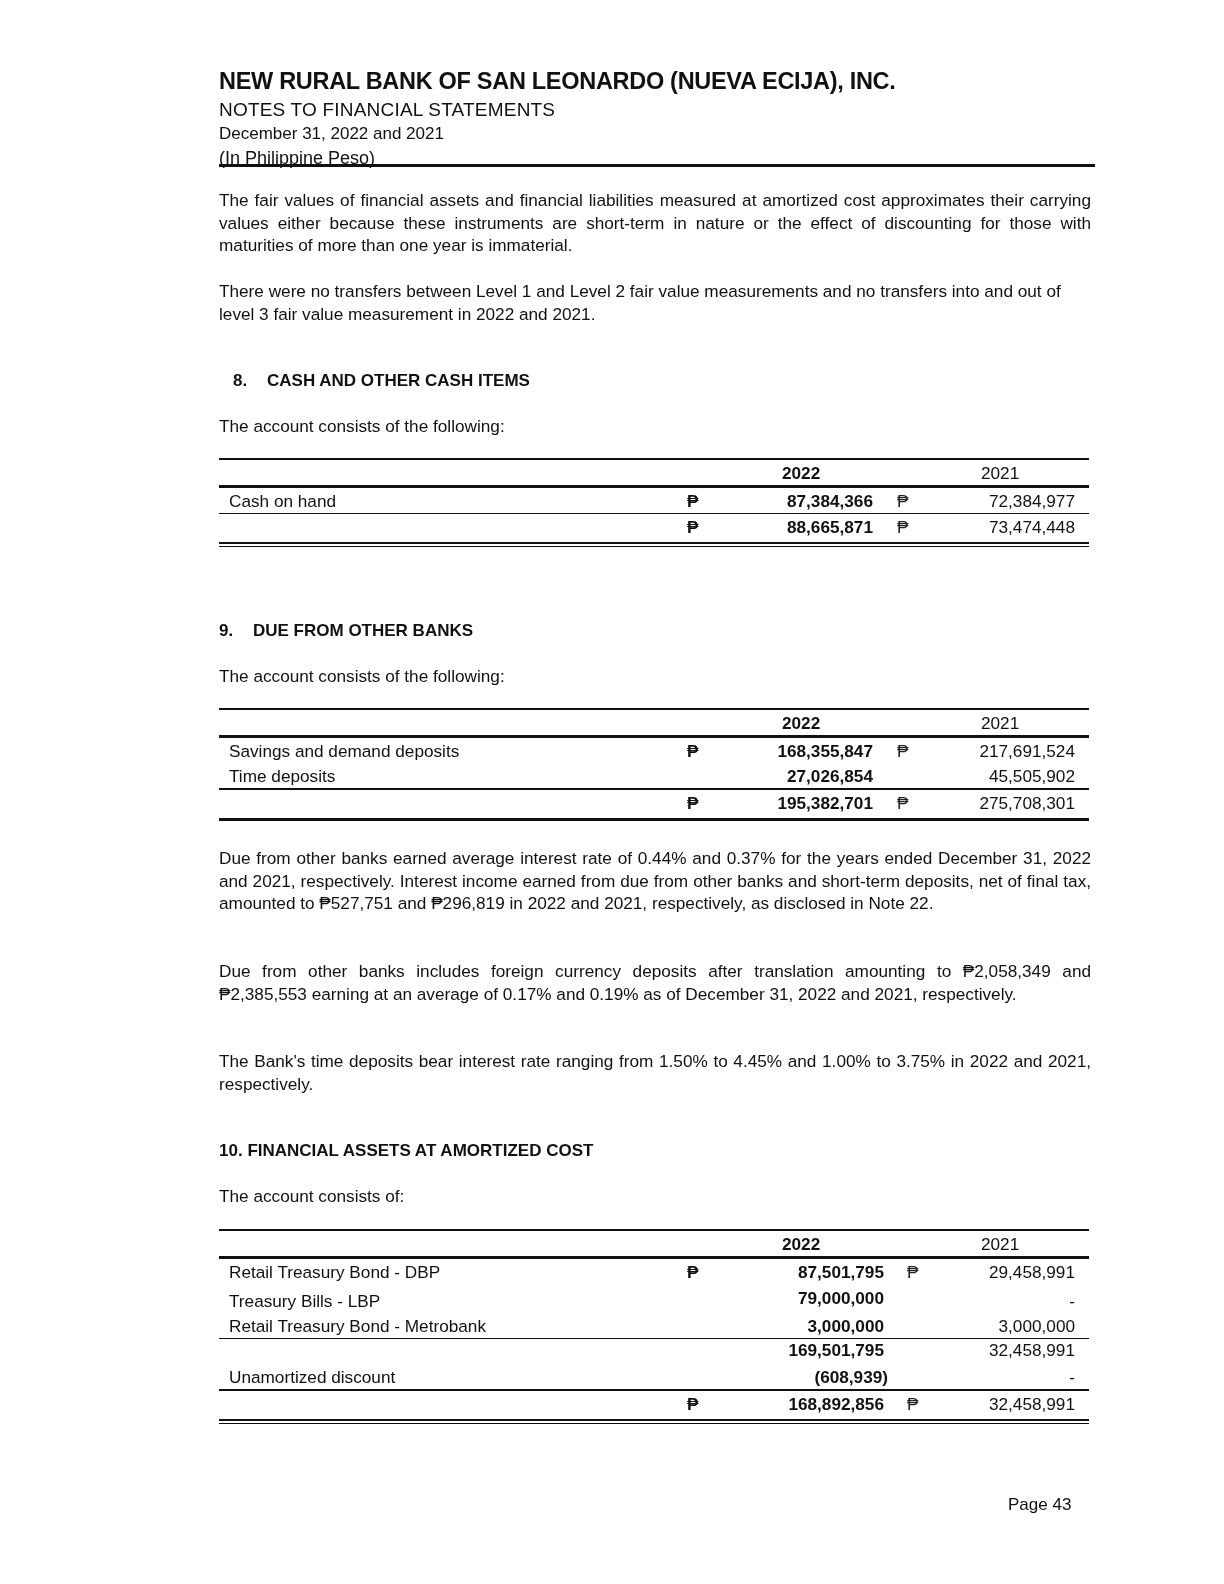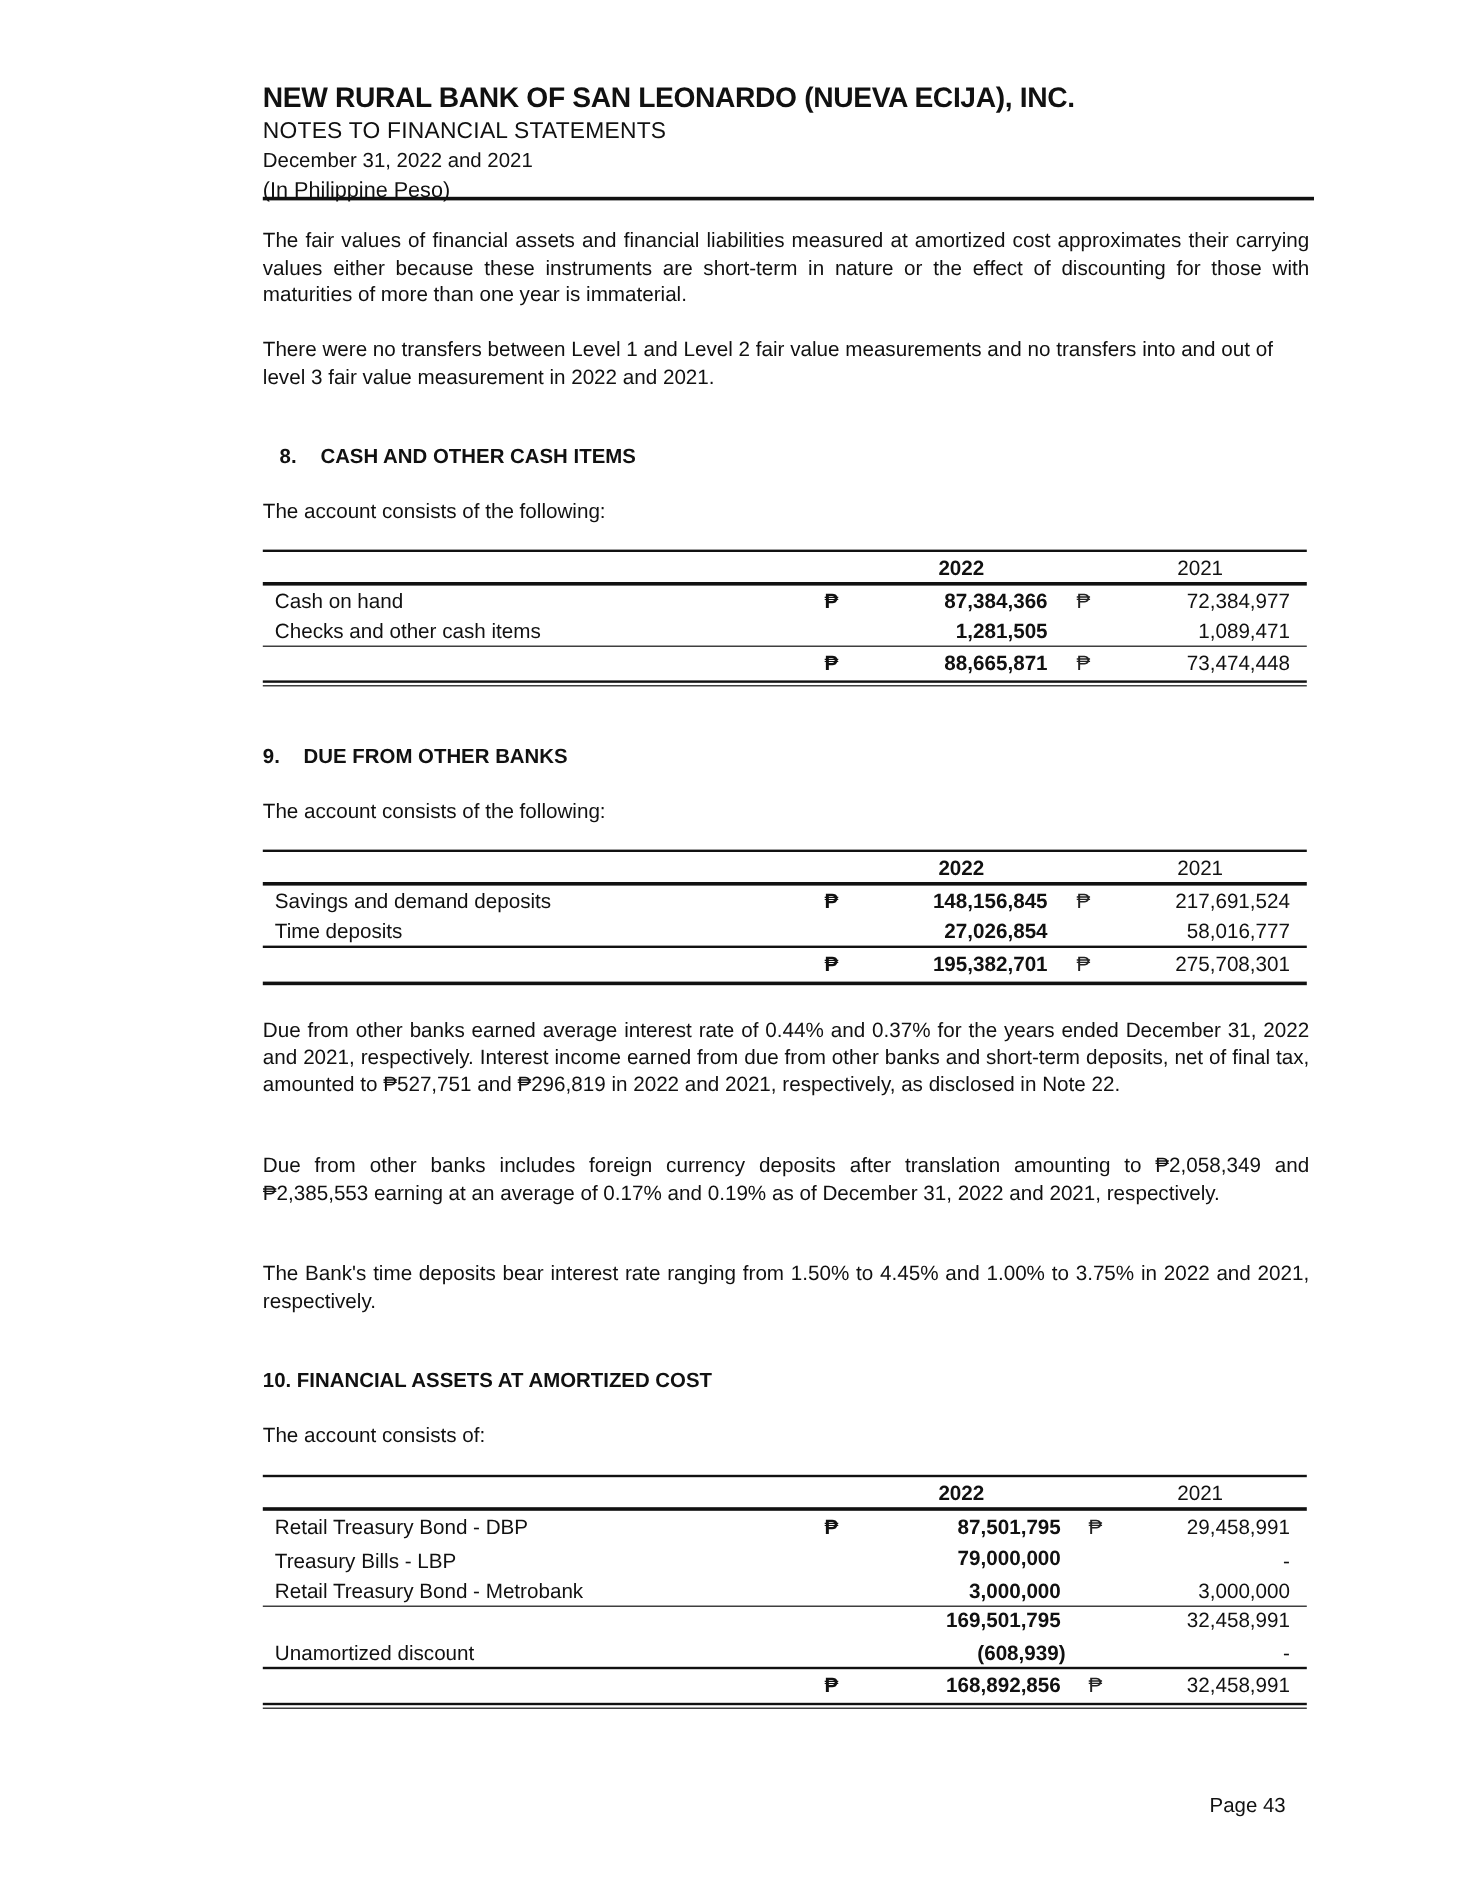--- a/index.html
+++ b/index.html
@@ -63,25 +63,20 @@
       <span class="y21">2021</span>
     </div>
     <div class="rule-thick"></div>
     <div class="row">
       <span class="label">Cash on hand</span>
       <span class="cur1">₱</span>
       <span class="v22">87,384,366</span>
       <span class="cur2">₱</span>
       <span class="v21">72,384,977</span>
     </div>
-    <div class="row">
-      <span class="label">Checks and other cash items</span>
-      <span class="v22">1,281,505</span>
-      <span class="v21">1,089,471</span>
-    </div>
     <div class="rule-thin"></div>
     <div class="row" style="height:28px;">
       <span class="cur1">₱</span>
       <span class="v22">88,665,871</span>
       <span class="cur2">₱</span>
       <span class="v21">73,474,448</span>
     </div>
     <div class="rule-double"></div>
   </div>
 
@@ -93,28 +88,28 @@
   <div class="fin-table" style="top:708px;">
     <div class="top-rule"></div>
     <div class="row header">
       <span class="y22">2022</span>
       <span class="y21">2021</span>
     </div>
     <div class="rule-thick"></div>
     <div class="row">
       <span class="label">Savings and demand deposits</span>
       <span class="cur1">₱</span>
-      <span class="v22">148,156,845</span>
+      <span class="v22">168,355,847</span>
       <span class="cur2">₱</span>
       <span class="v21">217,691,524</span>
     </div>
     <div class="row">
       <span class="label">Time deposits</span>
       <span class="v22">27,026,854</span>
-      <span class="v21">58,016,777</span>
+      <span class="v21">45,505,902</span>
     </div>
     <div class="rule-thick" style="height:2px;"></div>
     <div class="row" style="height:28px;">
       <span class="cur1">₱</span>
       <span class="v22">195,382,701</span>
       <span class="cur2">₱</span>
       <span class="v21">275,708,301</span>
     </div>
     <div class="rule-thick" style="height:3px;"></div>
   </div>

